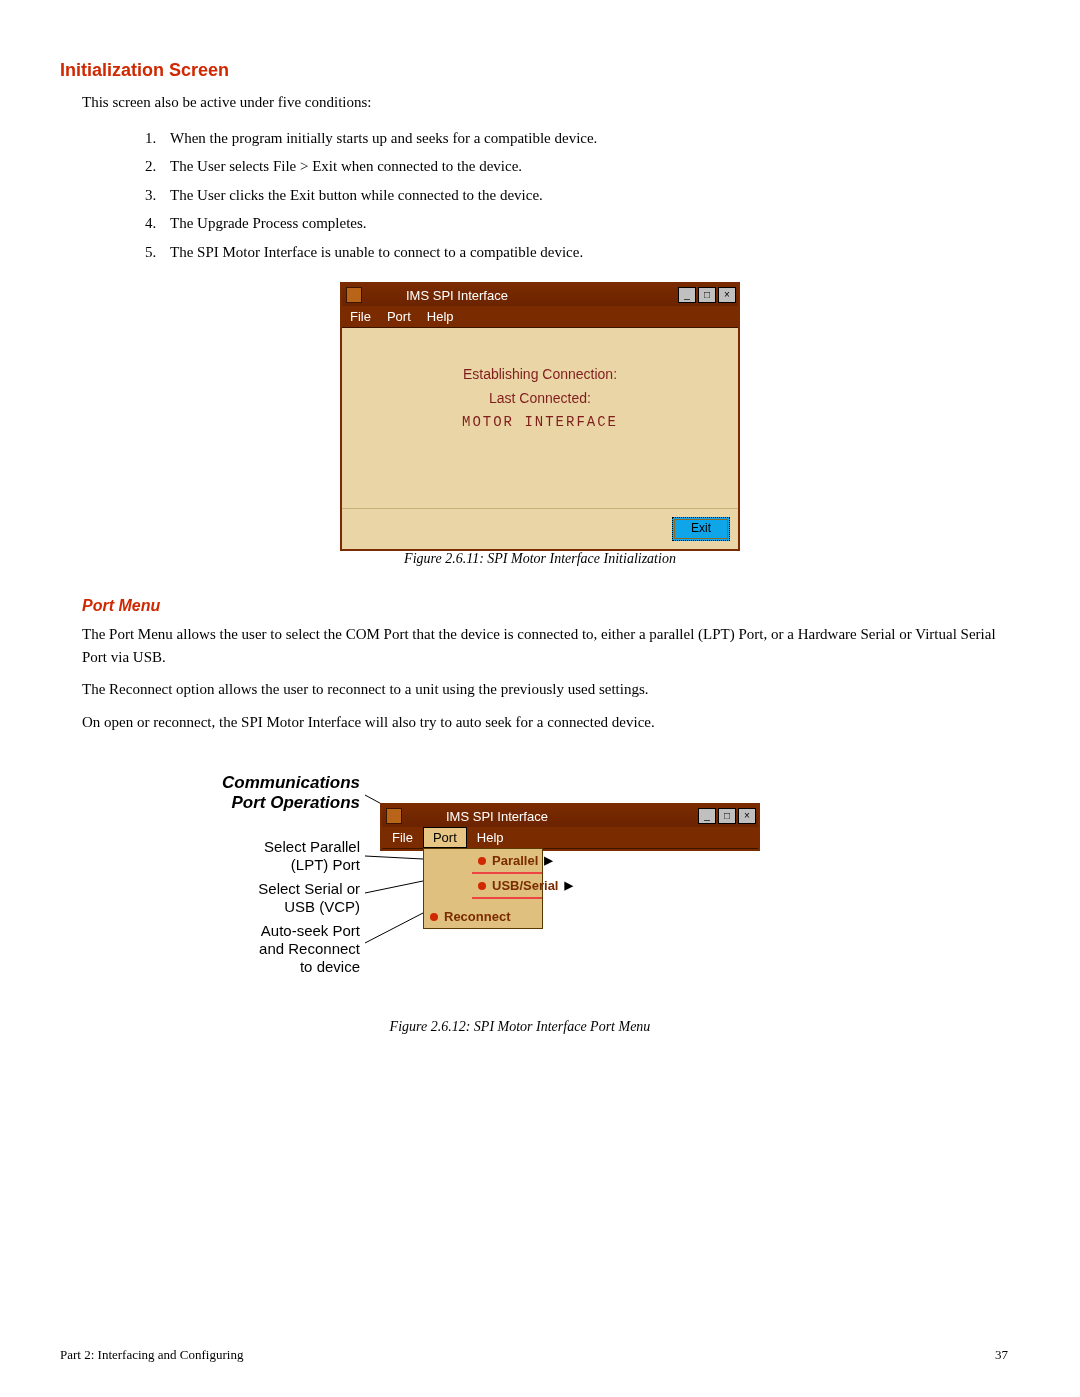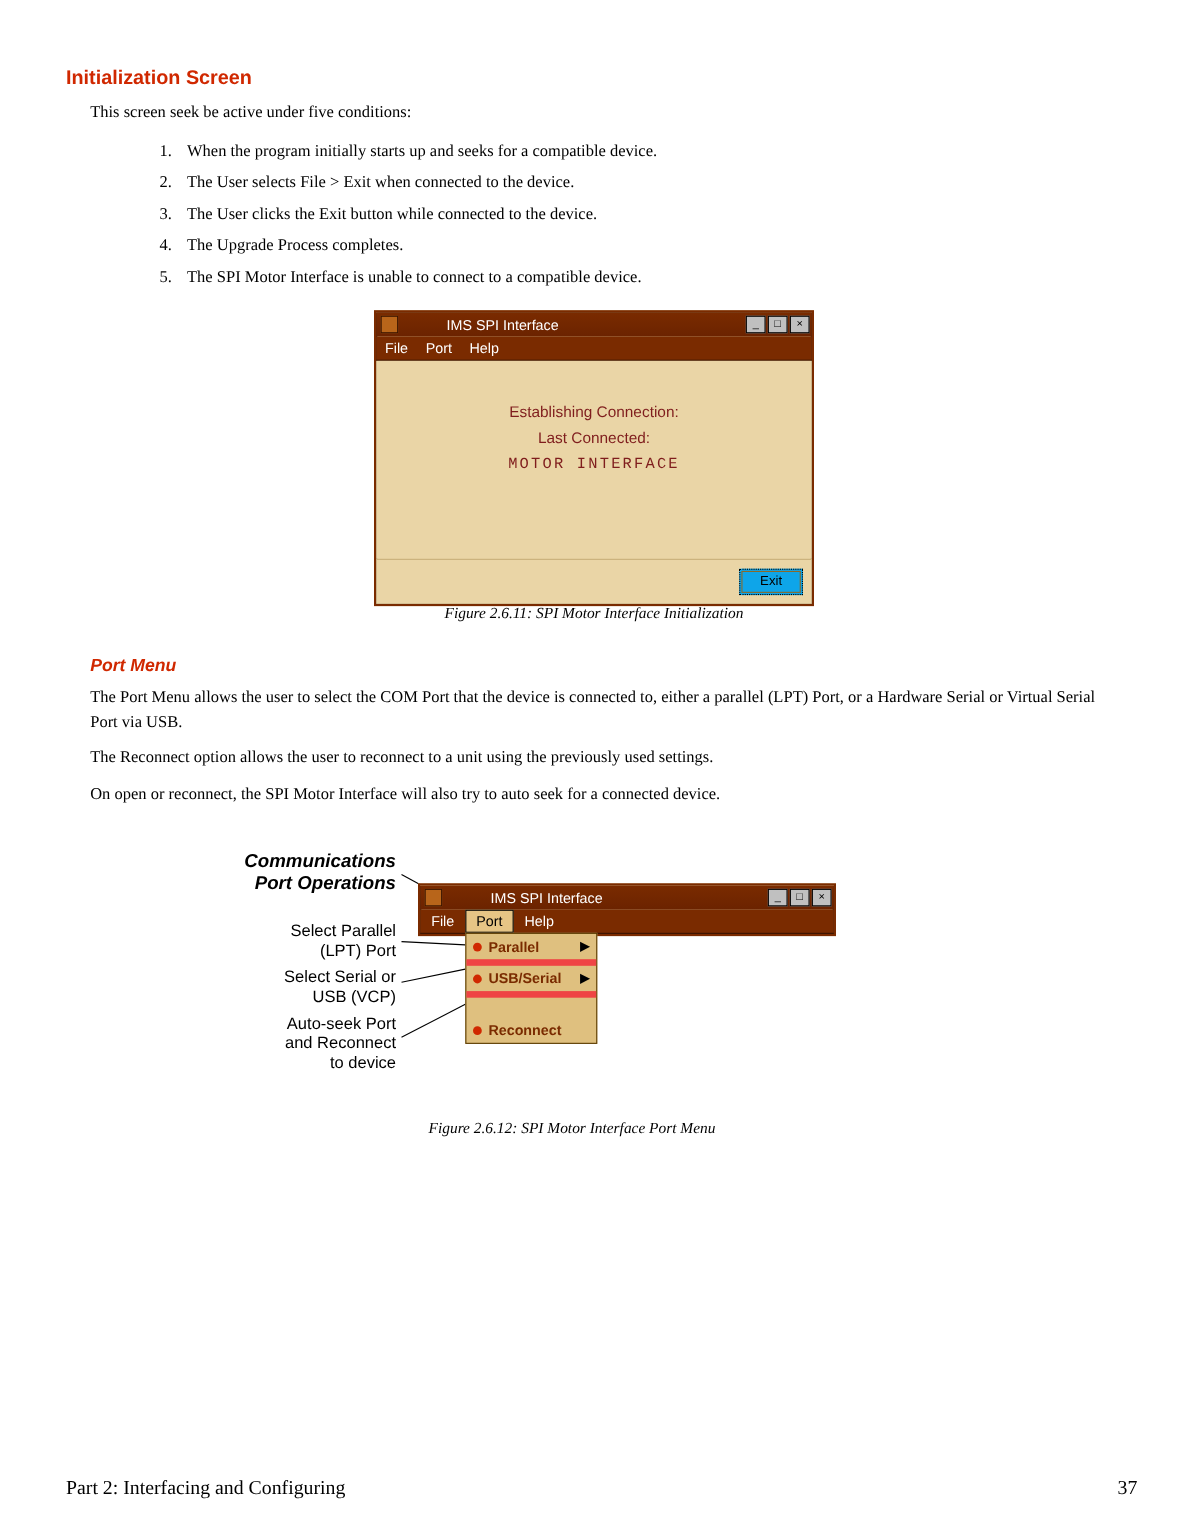--- a/index.html
+++ b/index.html
@@ -134,46 +134,46 @@
   .menubar2 .mitem.sel { background:#e6c585;color:#000;border:1px solid #000;padding:2px 9px; }
 
   .dropdown {
     position:absolute;left:283px;top:75px;width:118px;
     background:#dfc07f;border:1px solid #5a3a00;
     font-family:Tahoma,Arial,sans-serif;font-size:13px;
   }
   .dropdown .dditem {
     display:flex;align-items:center;gap:6px;padding:4px 6px;color:#7a2b00;font-weight:bold;
   }
-  .dropdown .dditem.sep { border-bottom:6px solid #ef4444; }
+  .dropdown .dditem.sep { border-bottom:2px solid #ef4444;margin-left:48px; }
   .dropdown .dot {
     width:8px;height:8px;border-radius:50%;background:#d02800;flex:0 0 auto;
   }
   .dropdown .arrow { margin-left:auto;font-size:11px;color:#000; }
 
   .fig2-caption-wrap { position:absolute;left:0;right:0;top:246px;text-align:center;width:760px; }
 
   
   .lines { position:absolute;left:0;top:0;width:800px;height:260px;pointer-events:none; }
   .lines line { stroke:#000;stroke-width:1; }
 
   .footer {
-    position:absolute;left:60px;right:46px;bottom:34px;
+    position:absolute;left:60px;right:72px;bottom:34px;
     display:flex;justify-content:space-between;
-    font-size:18px;font-family:Georgia,serif;
+    font-size:13px;font-family:Georgia,serif;
   }
 </style>
 </head>
 <body>
 
 <div class="page">
 
   <div class="section-heading">Initialization Screen</div>
 
-  <div class="body-text">This screen seek be active under five conditions:</div>
+  <div class="body-text">This screen also be active under five conditions:</div>
 
   <ol class="cond-list">
     <li>When the program initially starts up and seeks for a compatible device.</li>
     <li>The User selects File &gt; Exit when connected to the device.</li>
     <li>The User clicks the Exit button while connected to the device.</li>
     <li>The Upgrade Process completes.</li>
     <li>The SPI Motor Interface is unable to connect to a compatible device.</li>
   </ol>
 
   <div class="fig1-wrap">
@@ -262,21 +262,21 @@
       <div class="dditem sep">
         <span class="dot"></span>
         <span>Parallel</span>
         <span class="arrow">▶</span>
       </div>
       <div class="dditem sep">
         <span class="dot"></span>
         <span>USB/Serial</span>
         <span class="arrow">▶</span>
       </div>
-      <div class="dditem" style="margin-top:18px;">
+      <div class="dditem" style="margin-top:6px;">
         <span class="dot"></span>
         <span>Reconnect</span>
       </div>
     </div>
 
     <div class="fig2-caption-wrap">
       <div class="fig-caption">Figure 2.6.12: SPI Motor Interface Port Menu</div>
     </div>
   </div>
 

